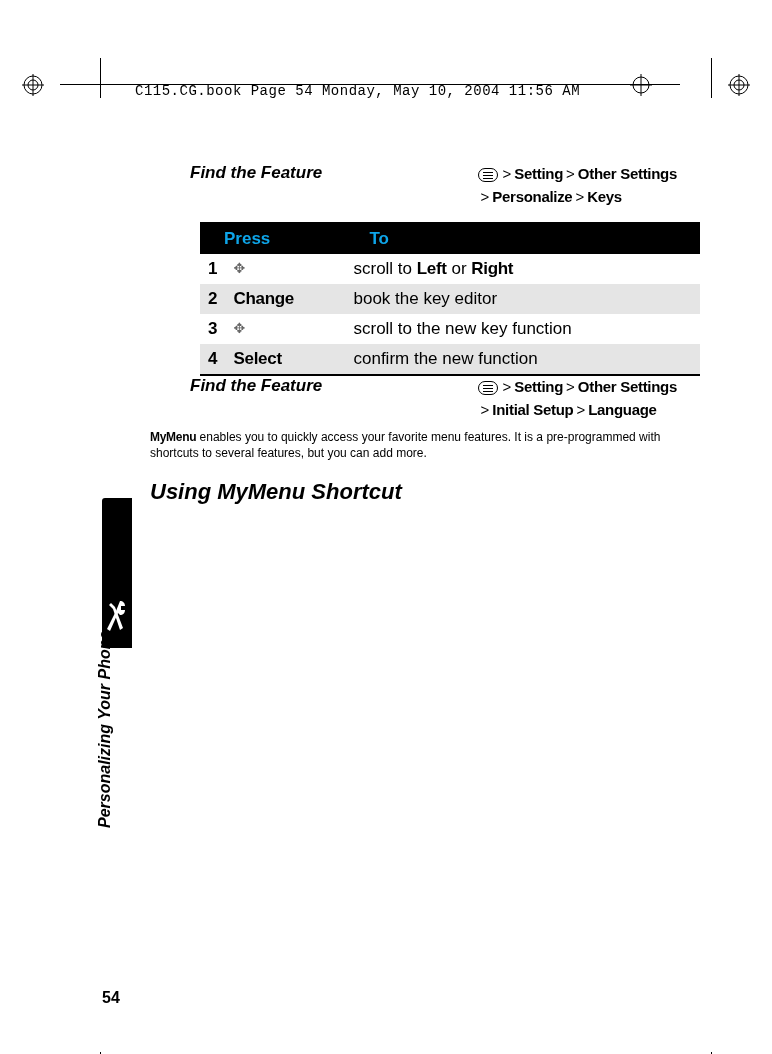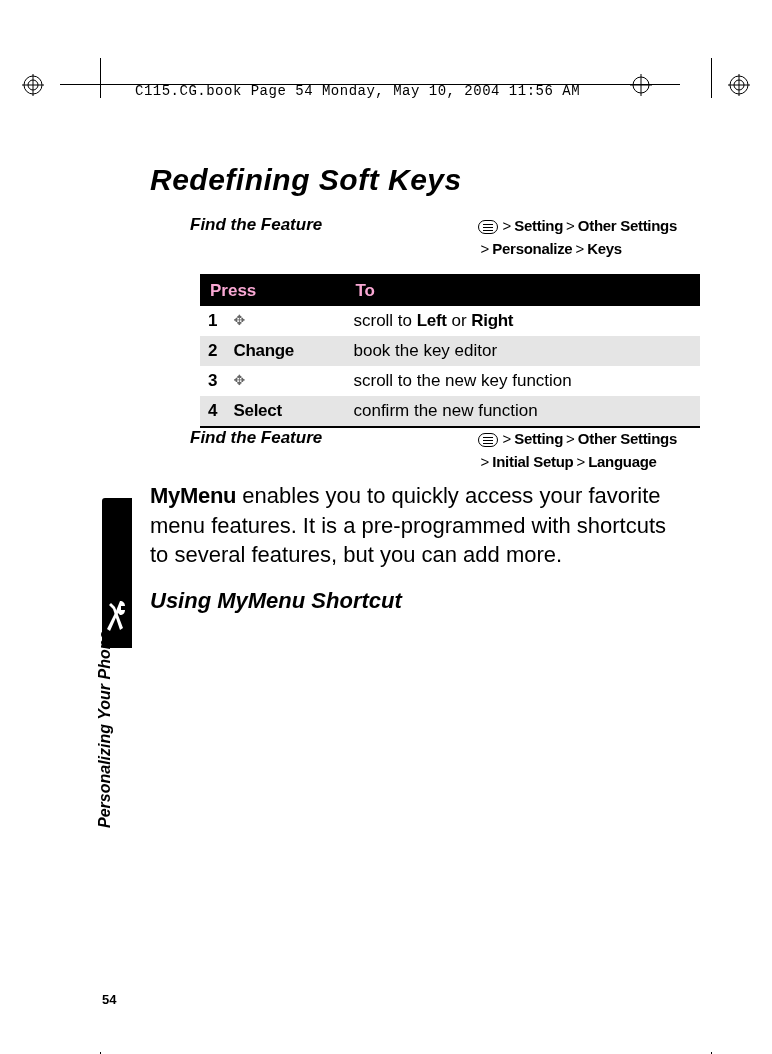--- a/index.html
+++ b/index.html
@@ -15,33 +15,33 @@
     .h1-b { margin-top: 30px; }
     .h2 { font-family: Arial, sans-serif; font-weight: bold; font-style: italic; font-size: 22px; margin-top: 18px; margin-bottom: 8px; }
     .find-row { display: flex; margin-bottom: 6px; margin-left: 40px; justify-content: space-between; }
     .find-label { font-family: Arial, sans-serif; font-weight: bold; font-style: italic; font-size: 17px; width: 180px; flex-shrink: 0; }
     .find-path { font-size: 15px; line-height: 1.5; }
     .find-path .cond { font-family: Arial Narrow, Arial, sans-serif; font-weight: bold; font-stretch: condensed; letter-spacing: -0.3px; }
     .menu-icon { display: inline-block; width: 20px; height: 14px; border: 1px solid #000; border-radius: 8px; vertical-align: middle; position: relative; margin-right: 2px; }
     .menu-icon::before { content:""; position:absolute; left:4px; top:3px; width:10px; height:1px; background:#000; box-shadow: 0 3px 0 #000, 0 6px 0 #000; }
     .gt { margin: 0 3px; }
     .table { width: 500px; margin: 14px 0 0 50px; border-collapse: collapse; border-top: 2px solid #000; border-bottom: 2px solid #000; }
-    .table th { background: #000; color: #f9a8d4; text-align: left; padding: 5px 10px; font-size: 17px; font-weight: bold; }
+    .table th { background: #000; color: #0ea5e9; text-align: left; padding: 5px 24px; font-size: 17px; font-weight: bold; }
     .table td { padding: 5px 8px; font-size: 17px; vertical-align: middle; }
     .table tr.odd td { background: #e5e5e5; }
     .table td.num { font-weight: bold; width: 24px; }
     .table td.press { width: 120px; }
     .cond { font-family: Arial Narrow, Arial, sans-serif; font-weight: bold; font-stretch: condensed; letter-spacing: -0.3px; }
     .nav-icon { display: inline-block; width: 16px; height: 16px; position: relative; vertical-align: middle; }
     .nav-icon::before { content:"✥"; font-size:14px; position:absolute; left:0; top:-2px; color:#666; }
-    .body-text { font-size: 22px; line-height: 1.35; margin-top: 8px; }
+    .body-text { font-size: 12px; line-height: 1.35; margin-top: 8px; }
     .side-tab { position: absolute; left: 102px; top: 450px; width: 30px; height: 150px; background: #000; border-radius: 3px 0 0 3px; }
     .side-tab svg { position: absolute; left: 4px; top: 100px; }
     .side-label { position: absolute; left: 96px; top: 780px; transform: rotate(-90deg); transform-origin: left top; font-family: Arial, sans-serif; font-weight: bold; font-style: italic; font-size: 16px; white-space: nowrap; }
-    .page-num { position: absolute; left: 102px; bottom: 95px; font-weight: bold; font-size: 13px; }
+    .page-num { position: absolute; left: 102px; bottom: 95px; font-weight: bold; font-size: 16px; }
     .indent { margin-left: 30px; }
   </style>
 </head>
 <body>
 
 <div class="page">
 
   <svg class="registration" style="position:absolute;top:26px;left:22px">
       <circle cx="11" cy="11" r="9" class="reg-outer"></circle>
       <circle cx="11" cy="11" r="5" class="reg-outer"></circle>
@@ -90,21 +90,20 @@
   <div class="side-tab">
     <svg width="22" height="40">
       <path d="M5 5 L9 9 L7 11 L3 7 Z M9 9 L17 30 L14 32 L7 11 Z" fill="#fff"></path>
       <path d="M14 3 C17 3 19 5 19 8 L15 8 L15 12 L19 12 C19 15 17 17 14 17 L12 15 L4 33 L1 31 L10 13 Z" fill="#fff"></path>
     </svg>
   </div>
   <div class="side-label">Personalizing Your Phone</div>
 
   <div class="content">
 
-    <div class="h1">Redefining Soft Keys</div>
 
     <div class="find-row">
       <div class="find-label">Find the Feature</div>
       <div class="find-path">
         <span class="menu-icon"></span><span class="gt">&gt;</span><span class="cond">Setting</span><span class="gt">&gt;</span><span class="cond">Other Settings</span><br>
         <span class="gt">&gt;</span><span class="cond">Personalize</span><span class="gt">&gt;</span><span class="cond">Keys</span>
       </div>
     </div>
 
     <table class="table">

